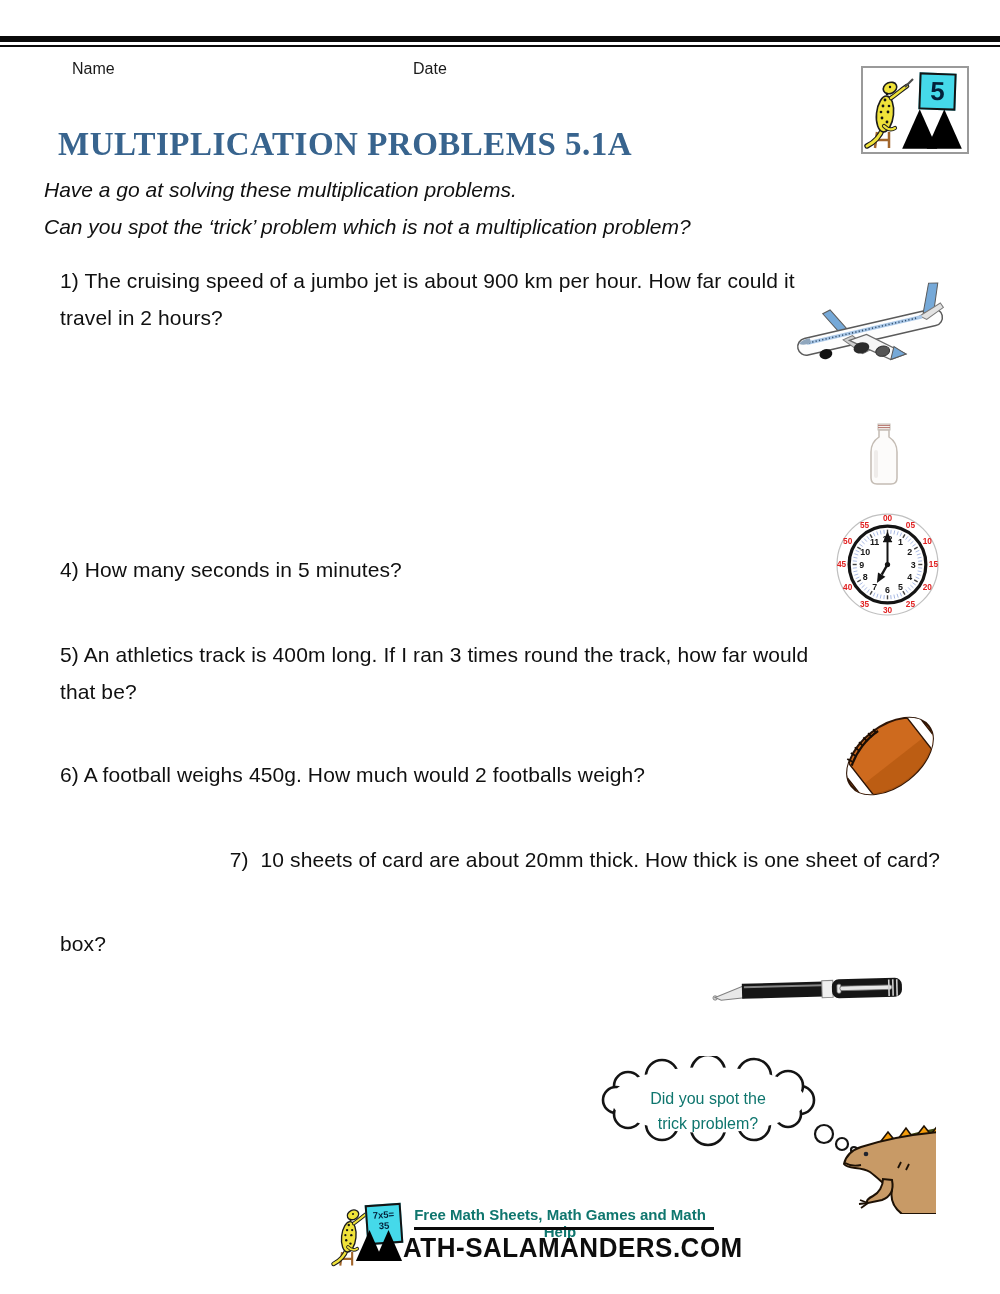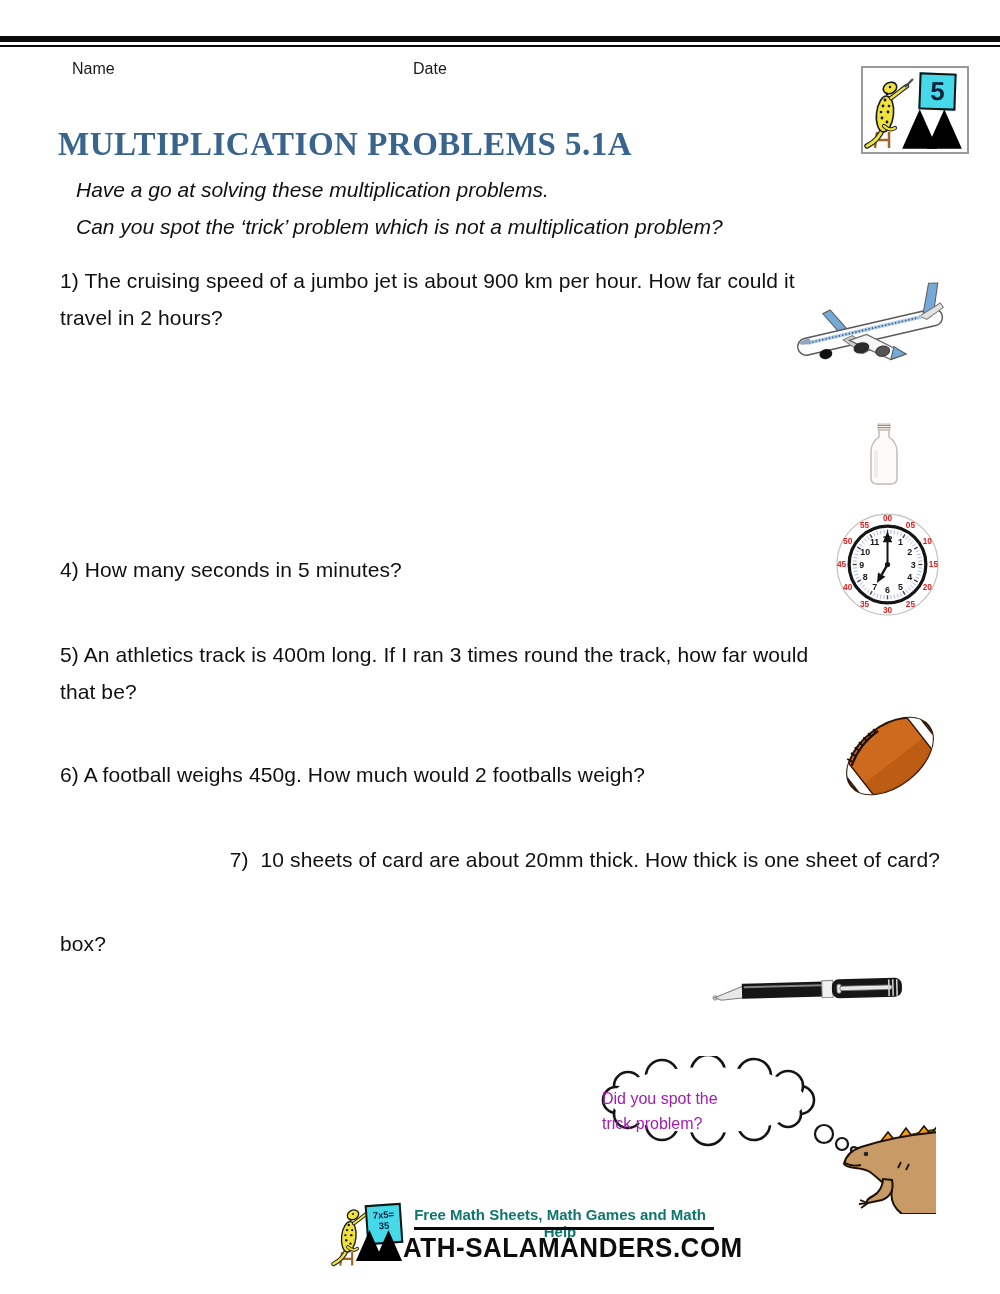--- a/index.html
+++ b/index.html
@@ -6,21 +6,21 @@
   .page{position:relative;width:1000px;height:1294px;background:#ffffff;overflow:hidden;
         font-family:"Liberation Sans",sans-serif;color:#141414;}
   .abs{position:absolute;}
   .bar{background:#0a0a0a;}
   .label{font-size:16px;color:#1a1a1a;}
   .title{font-family:"Liberation Serif",serif;font-weight:700;font-size:33px;
          color:#38648E;letter-spacing:.5px;}
   .intro{font-size:21px;font-style:italic;line-height:37px;color:#101010;}
   .prob{font-size:21px;line-height:37px;color:#101010;letter-spacing:.1px;}
   .prob div{white-space:pre-wrap;}
-  .bubble-text{font-size:16px;line-height:25px;color:#a21caf;}
+  .bubble-text{font-size:16px;line-height:25px;text-align:center;color:#0f766e;}
   .board{background:#45D9EA;border:2px solid #141414;text-align:center;font-weight:700;color:#03203a;}
   .logo-box{border:2px solid #9a9a9a;background:#fff;}
   .grade5{font-size:26px;line-height:33px;}
   .fboard{font-size:9.5px;line-height:10.5px;padding-top:4px;transform:rotate(-4deg);}
   .tagline{font-size:15px;font-weight:700;text-align:center;color:#0f766e;}
   .site{font-size:26px;font-weight:700;letter-spacing:.5px;color:#0d0d0d;transform:scaleY(1.08);transform-origin:top left;}
   .min-lbl{font:bold 8.2px "Liberation Sans",sans-serif;fill:#E02020;text-anchor:middle;}
   .hr-lbl{font:bold 8.8px "Liberation Sans",sans-serif;fill:#161616;text-anchor:middle;}
   svg{display:block;}
 </style>
@@ -72,21 +72,21 @@
       <use href="#sala"></use>
     </svg>
     <div class="abs board grade5" style="left:56px;top:5px;width:33px;height:33px;transform:rotate(2deg);">5</div>
     <svg class="abs mpeak" style="left:38px;top:40px;" width="62" height="42" viewBox="0 0 53 37" preserveAspectRatio="none">
       <use href="#mpeaks"></use>
     </svg>
   </div>
 
   <div class="abs title" style="left:58px;top:106px;margin-top:20px;">MULTIPLICATION PROBLEMS 5.1A</div>
 
-  <div class="abs intro" style="left:76px;top:171px;width:860px;">
+  <div class="abs intro" style="left:44px;top:171px;width:860px;">
     <div>Have a go at solving these multiplication problems.</div>
     <div>Can you spot the ‘trick’ problem which is not a multiplication problem?</div>
   </div>
 
   <div class="abs prob" style="left:60px;top:262px;width:880px;">
     <div>1) The cruising speed of a jumbo jet is about 900 km per hour. How far could it</div>
     <div>travel in 2 hours?</div>
   </div>
   <div class="abs prob" style="left:60px;top:551px;width:880px;">
     <div>4) How many seconds in 5 minutes?</div>

